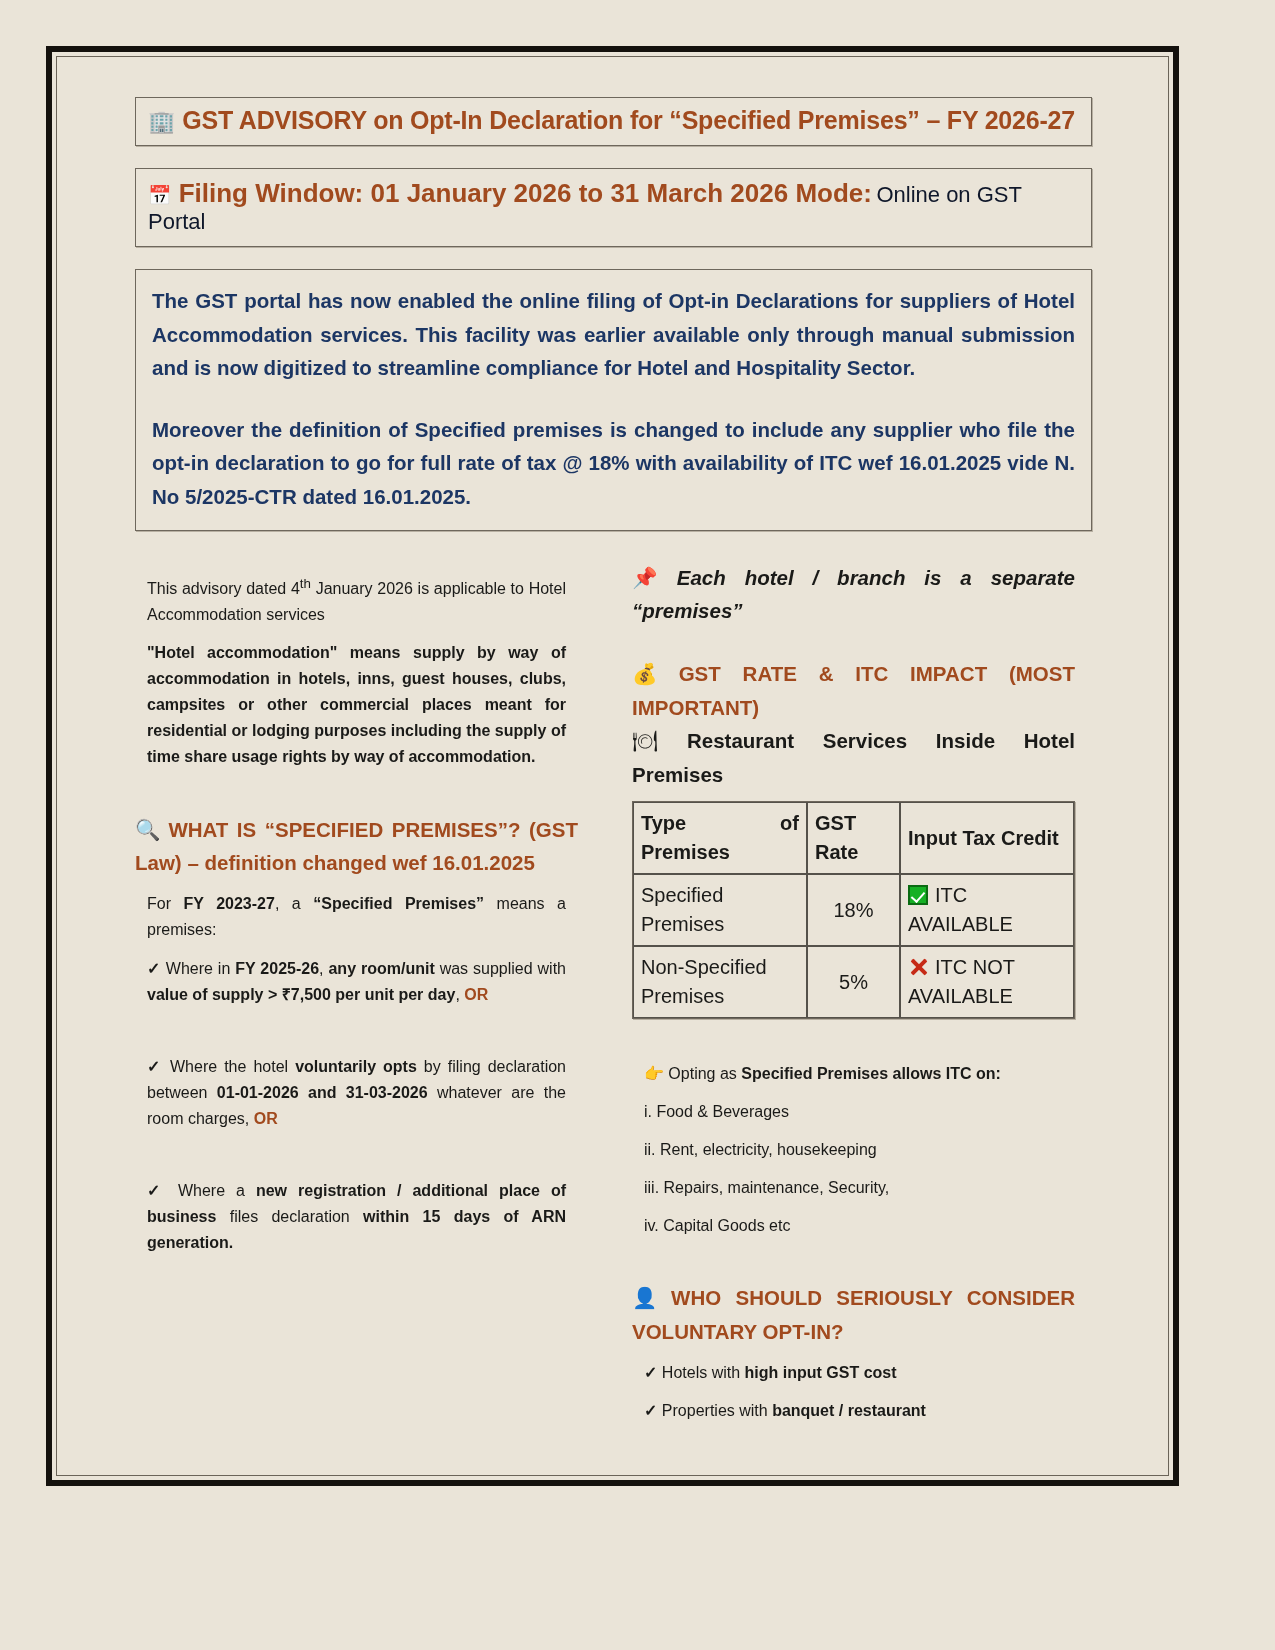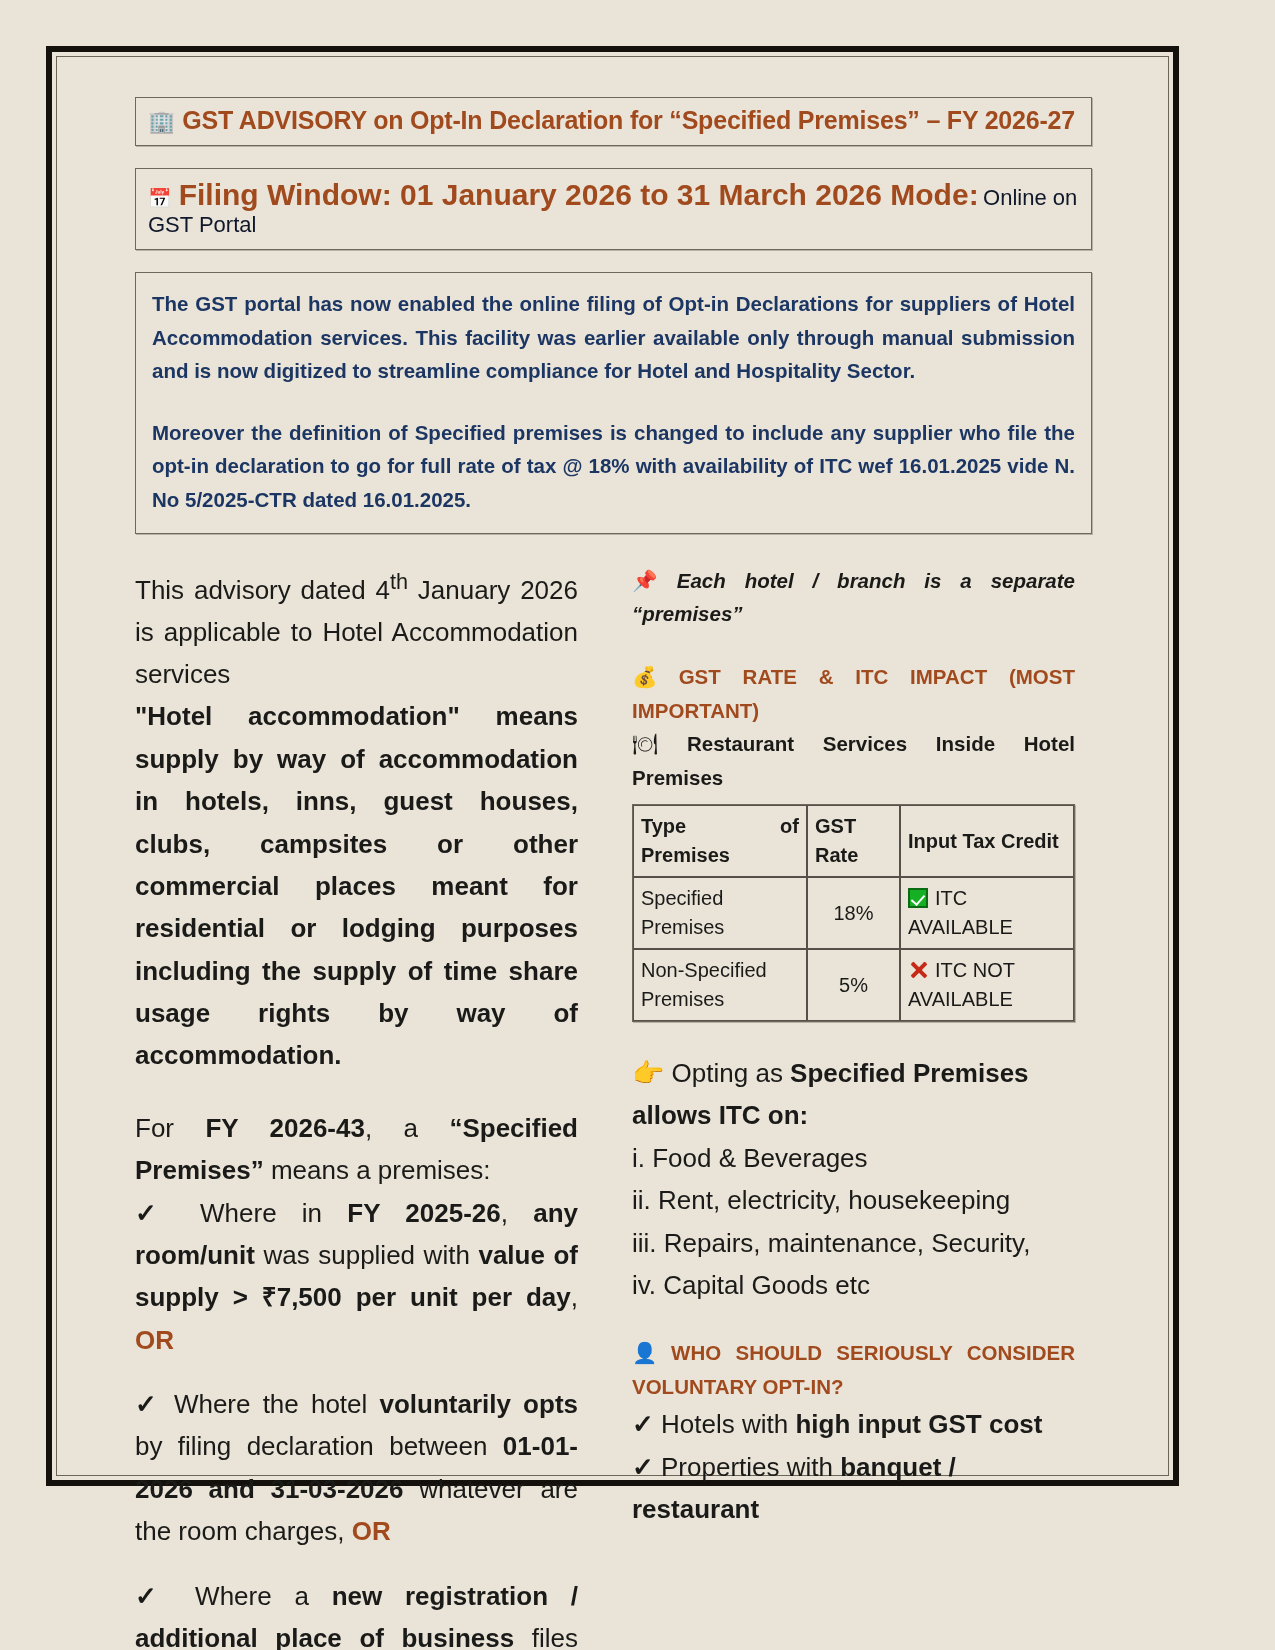--- a/index.html
+++ b/index.html
@@ -55,21 +55,21 @@
     font-size: 25px;
     font-weight: bold;
     color: #A14A1E;
     letter-spacing: -0.2px;
     white-space: nowrap;
   }
   .banner-title .emoji { font-size: 22px; margin-right: 7px; }
 
   .banner2 { padding: 9px 12px 11px 12px; margin-bottom: 22px; }
   .banner2 .lbl {
-    font-size: 30px;
+    font-size: 26px;
     font-weight: bold;
     color: #A14A1E;
   }
   .banner2 .val {
     font-size: 22px;
     font-weight: normal;
     color: #0f172a;
   }
   .banner2 .emoji { font-size: 19px; margin-right: 7px; }
 
@@ -90,22 +90,22 @@
     line-height: 1.64;
     text-align: justify;
     text-justify: inter-word;
   }
   .bluebox p.second { margin-top: 28px; }
 
   
   .cols { display: flex; gap: 54px; }
   .col { width: 443px; }
   .col p, .col div.line {
-    margin: 0;
-    font-size: 26px;
+    margin: 12px;
+    font-size: 16px;
     line-height: 1.63;
     color: #1A1A18;
   }
   .just { text-align: justify; text-justify: inter-word; }
   .sb { font-weight: 600; }
   .b  { font-weight: bold; }
   .gap-lg { height: 30px; }
   .gap-md { height: 22px; }
 
   .heading {
@@ -227,22 +227,23 @@
     <div class="cols">
 
       <div class="col">
 
         <p class="just"><span>This advisory dated 4</span><sup>th</sup><span> January 2026 is applicable to Hotel Accommodation services</span></p>
 
         <p class="just sb">"Hotel accommodation" means supply by way of accommodation in hotels, inns, guest houses, clubs, campsites or other commercial places meant for residential or lodging purposes including the supply of time share usage rights by way of accommodation.</p>
 
         <div class="gap-lg"></div>
 
-
-        <p class="just"><span>For </span><span class="b">FY 2026-43</span><span>, a </span><span class="b">“Specified Premises”</span><span> means a premises:</span></p>
+        <div class="heading"><span class="emoji">🔍</span><span>WHAT IS “SPECIFIED PREMISES”? (GST Law) – definition changed wef 16.01.2025</span></div>
+
+        <p class="just"><span>For </span><span class="b">FY 2023-27</span><span>, a </span><span class="b">“Specified Premises”</span><span> means a premises:</span></p>
 
         <p class="just">
           <span class="tick">✓</span><span> Where in </span><span class="b">FY 2025-26</span><span>, </span><span class="b">any room/unit</span><span> was supplied with </span><span class="b">value of supply &gt; ₹7,500 per unit per day</span><span>, </span><span class="orange">OR</span>
         </p>
 
         <div class="gap-md"></div>
 
         <p class="just">
           <span class="tick">✓</span><span> Where the hotel </span><span class="b">voluntarily opts</span><span> by filing declaration between </span><span class="b">01-01-2026 and 31-03-2026</span><span> whatever are the room charges, </span><span class="orange">OR</span>
         </p>

